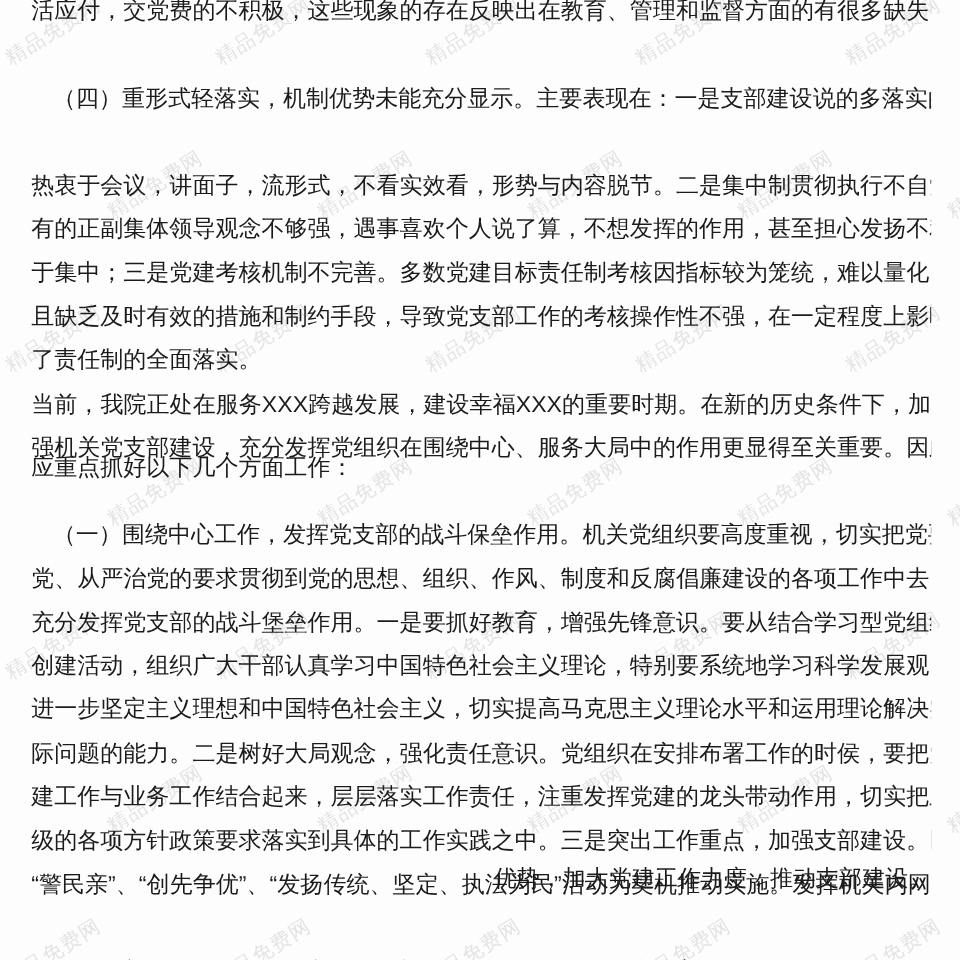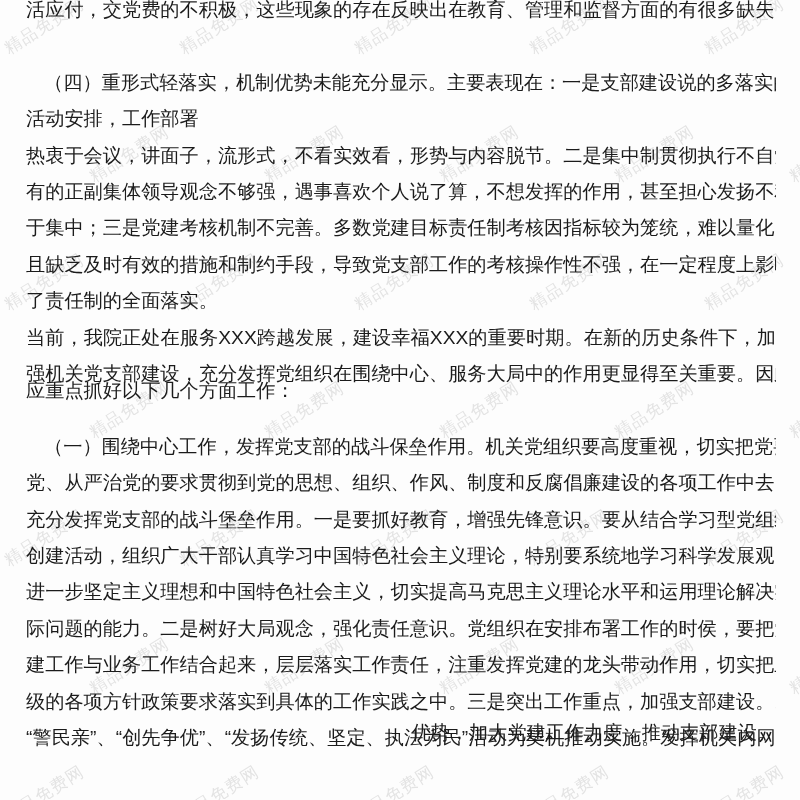--- a/index.html
+++ b/index.html
@@ -189,21 +189,20 @@
         <span>部</span>
         <span>建</span>
         <span>设</span>
         <span>说</span>
         <span>的</span>
         <span>多</span>
         <span>落</span>
         <span>实</span>
         <span>的</span>
       </div>
-      <div class="line left" style="top: 101.2px;"><span>活动安排，工作部署</span></div>
       <div class="line j" style="top: 137.6px;">
         <span>热</span>
         <span>衷</span>
         <span>于</span>
         <span>会</span>
         <span>议</span>
         <span>，</span>
         <span>讲</span>
         <span>面</span>
         <span>子</span>

